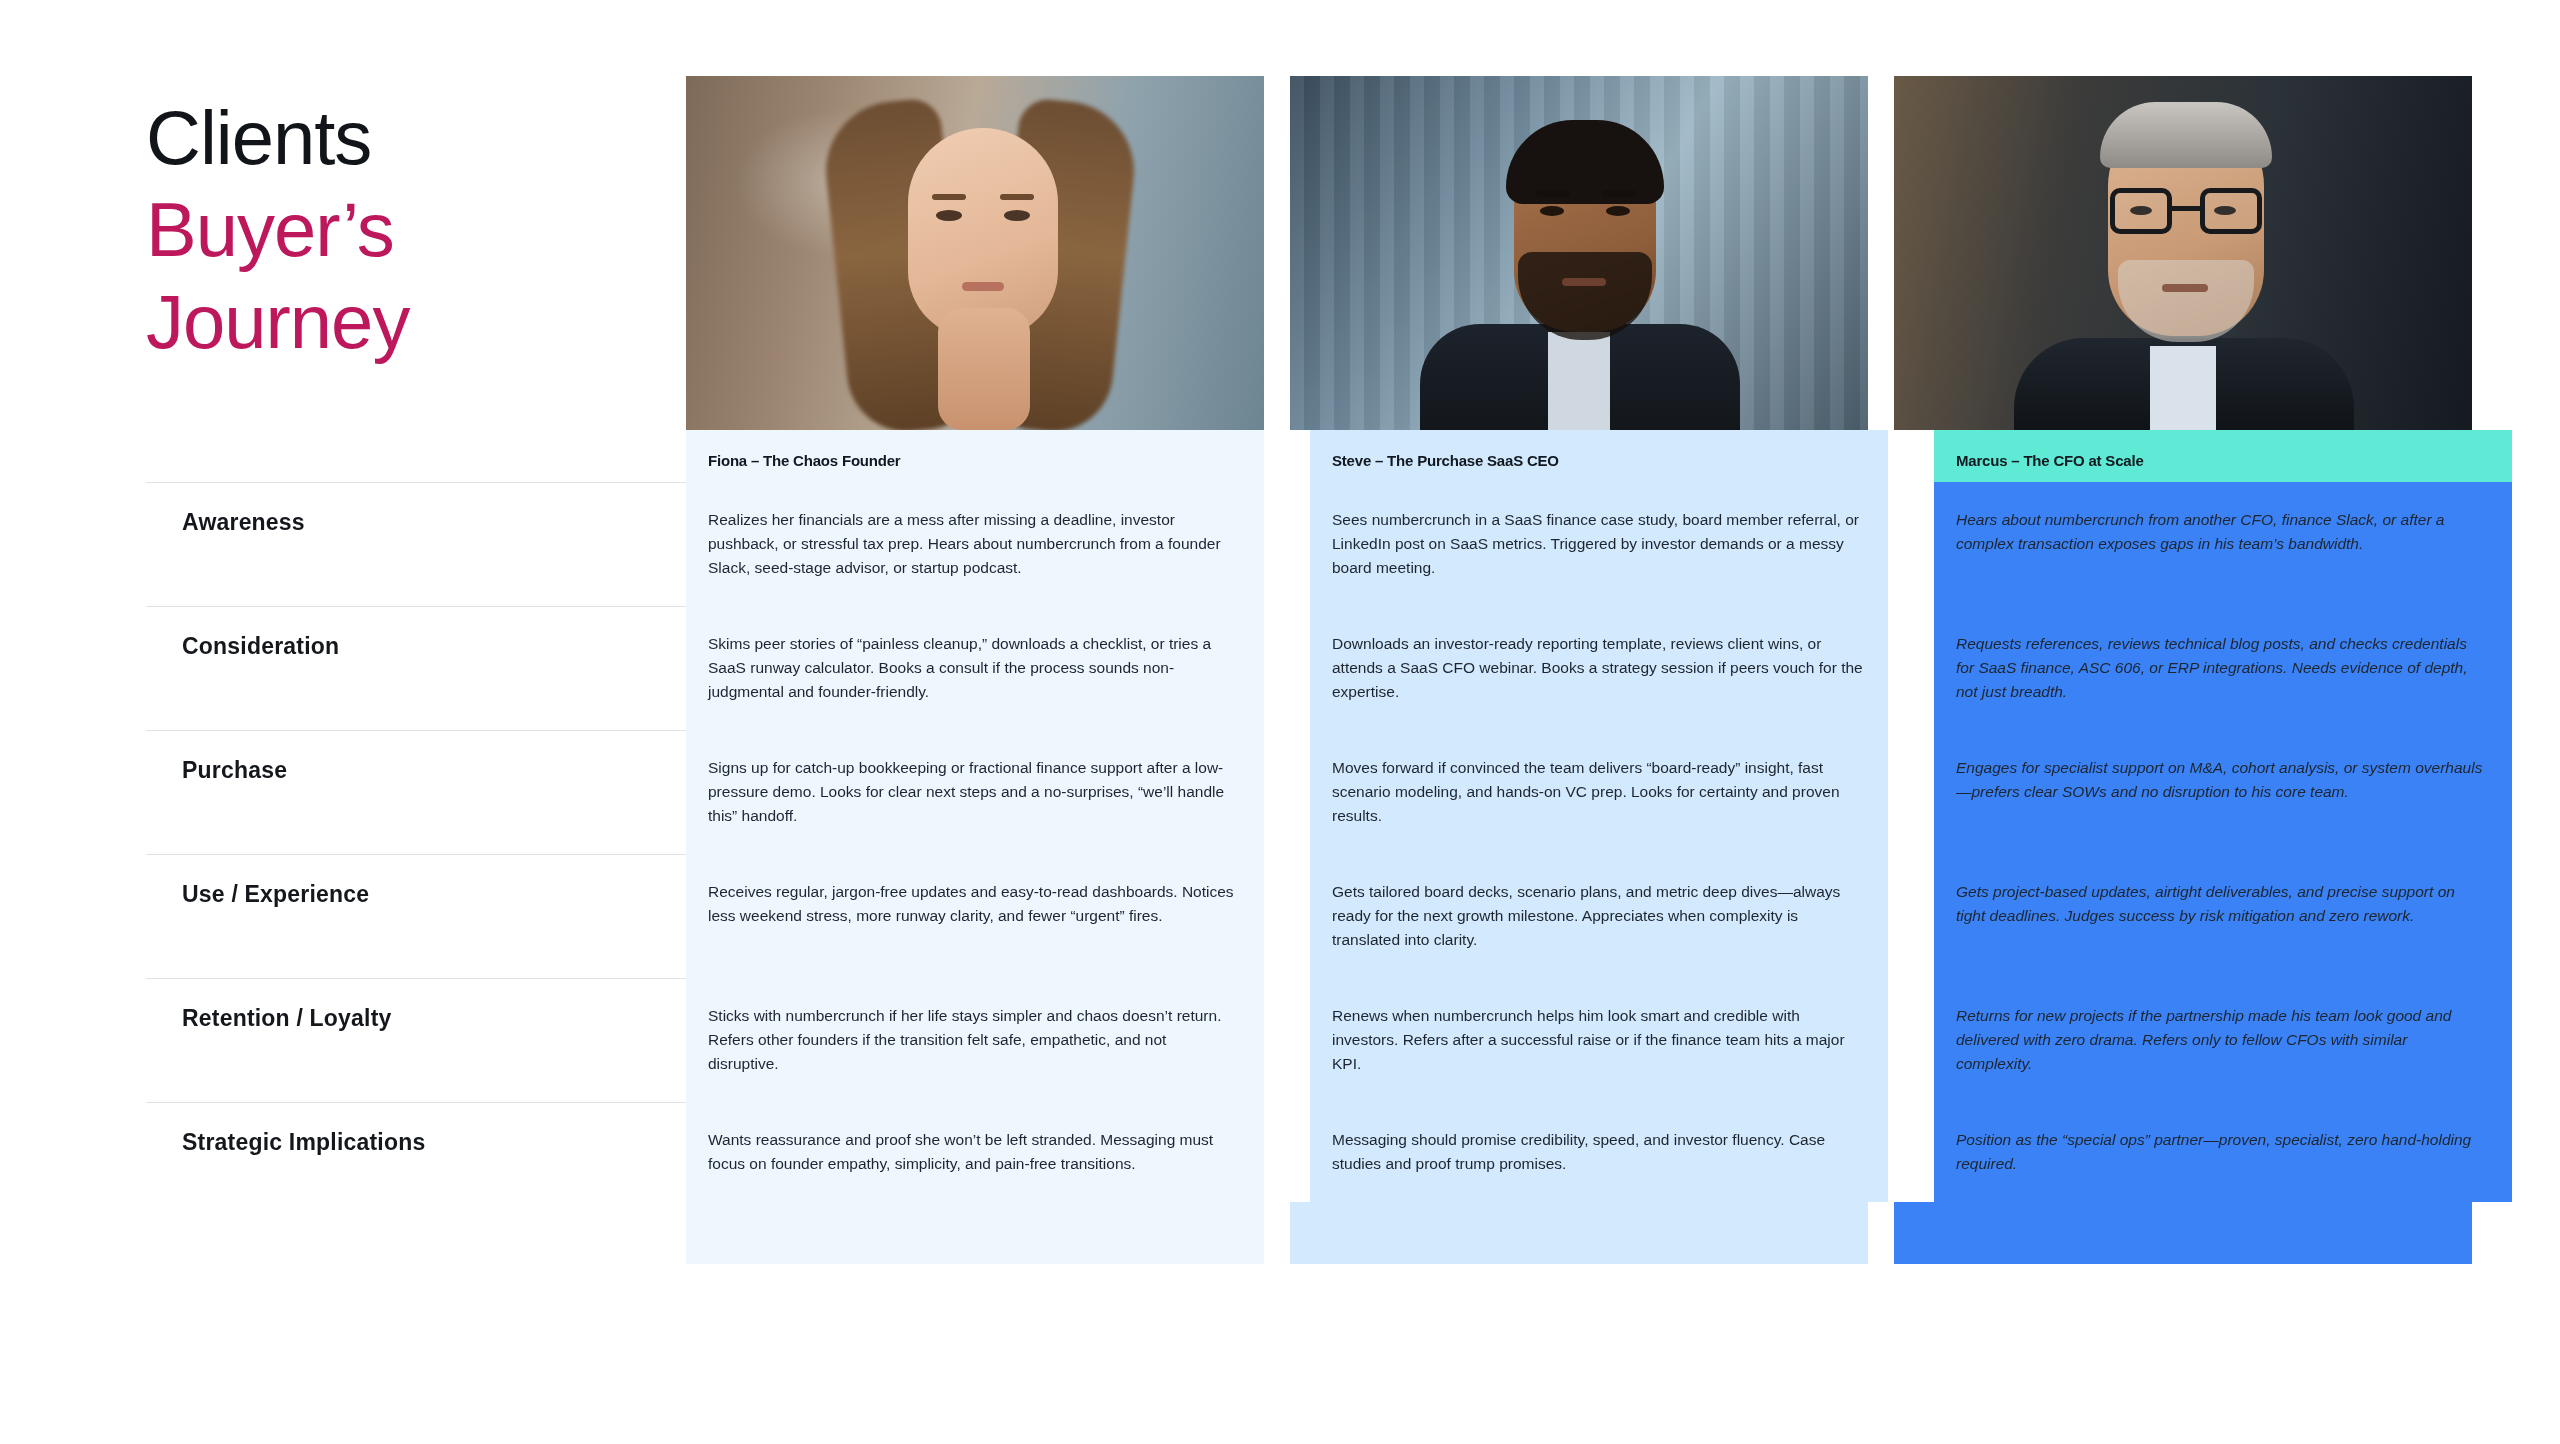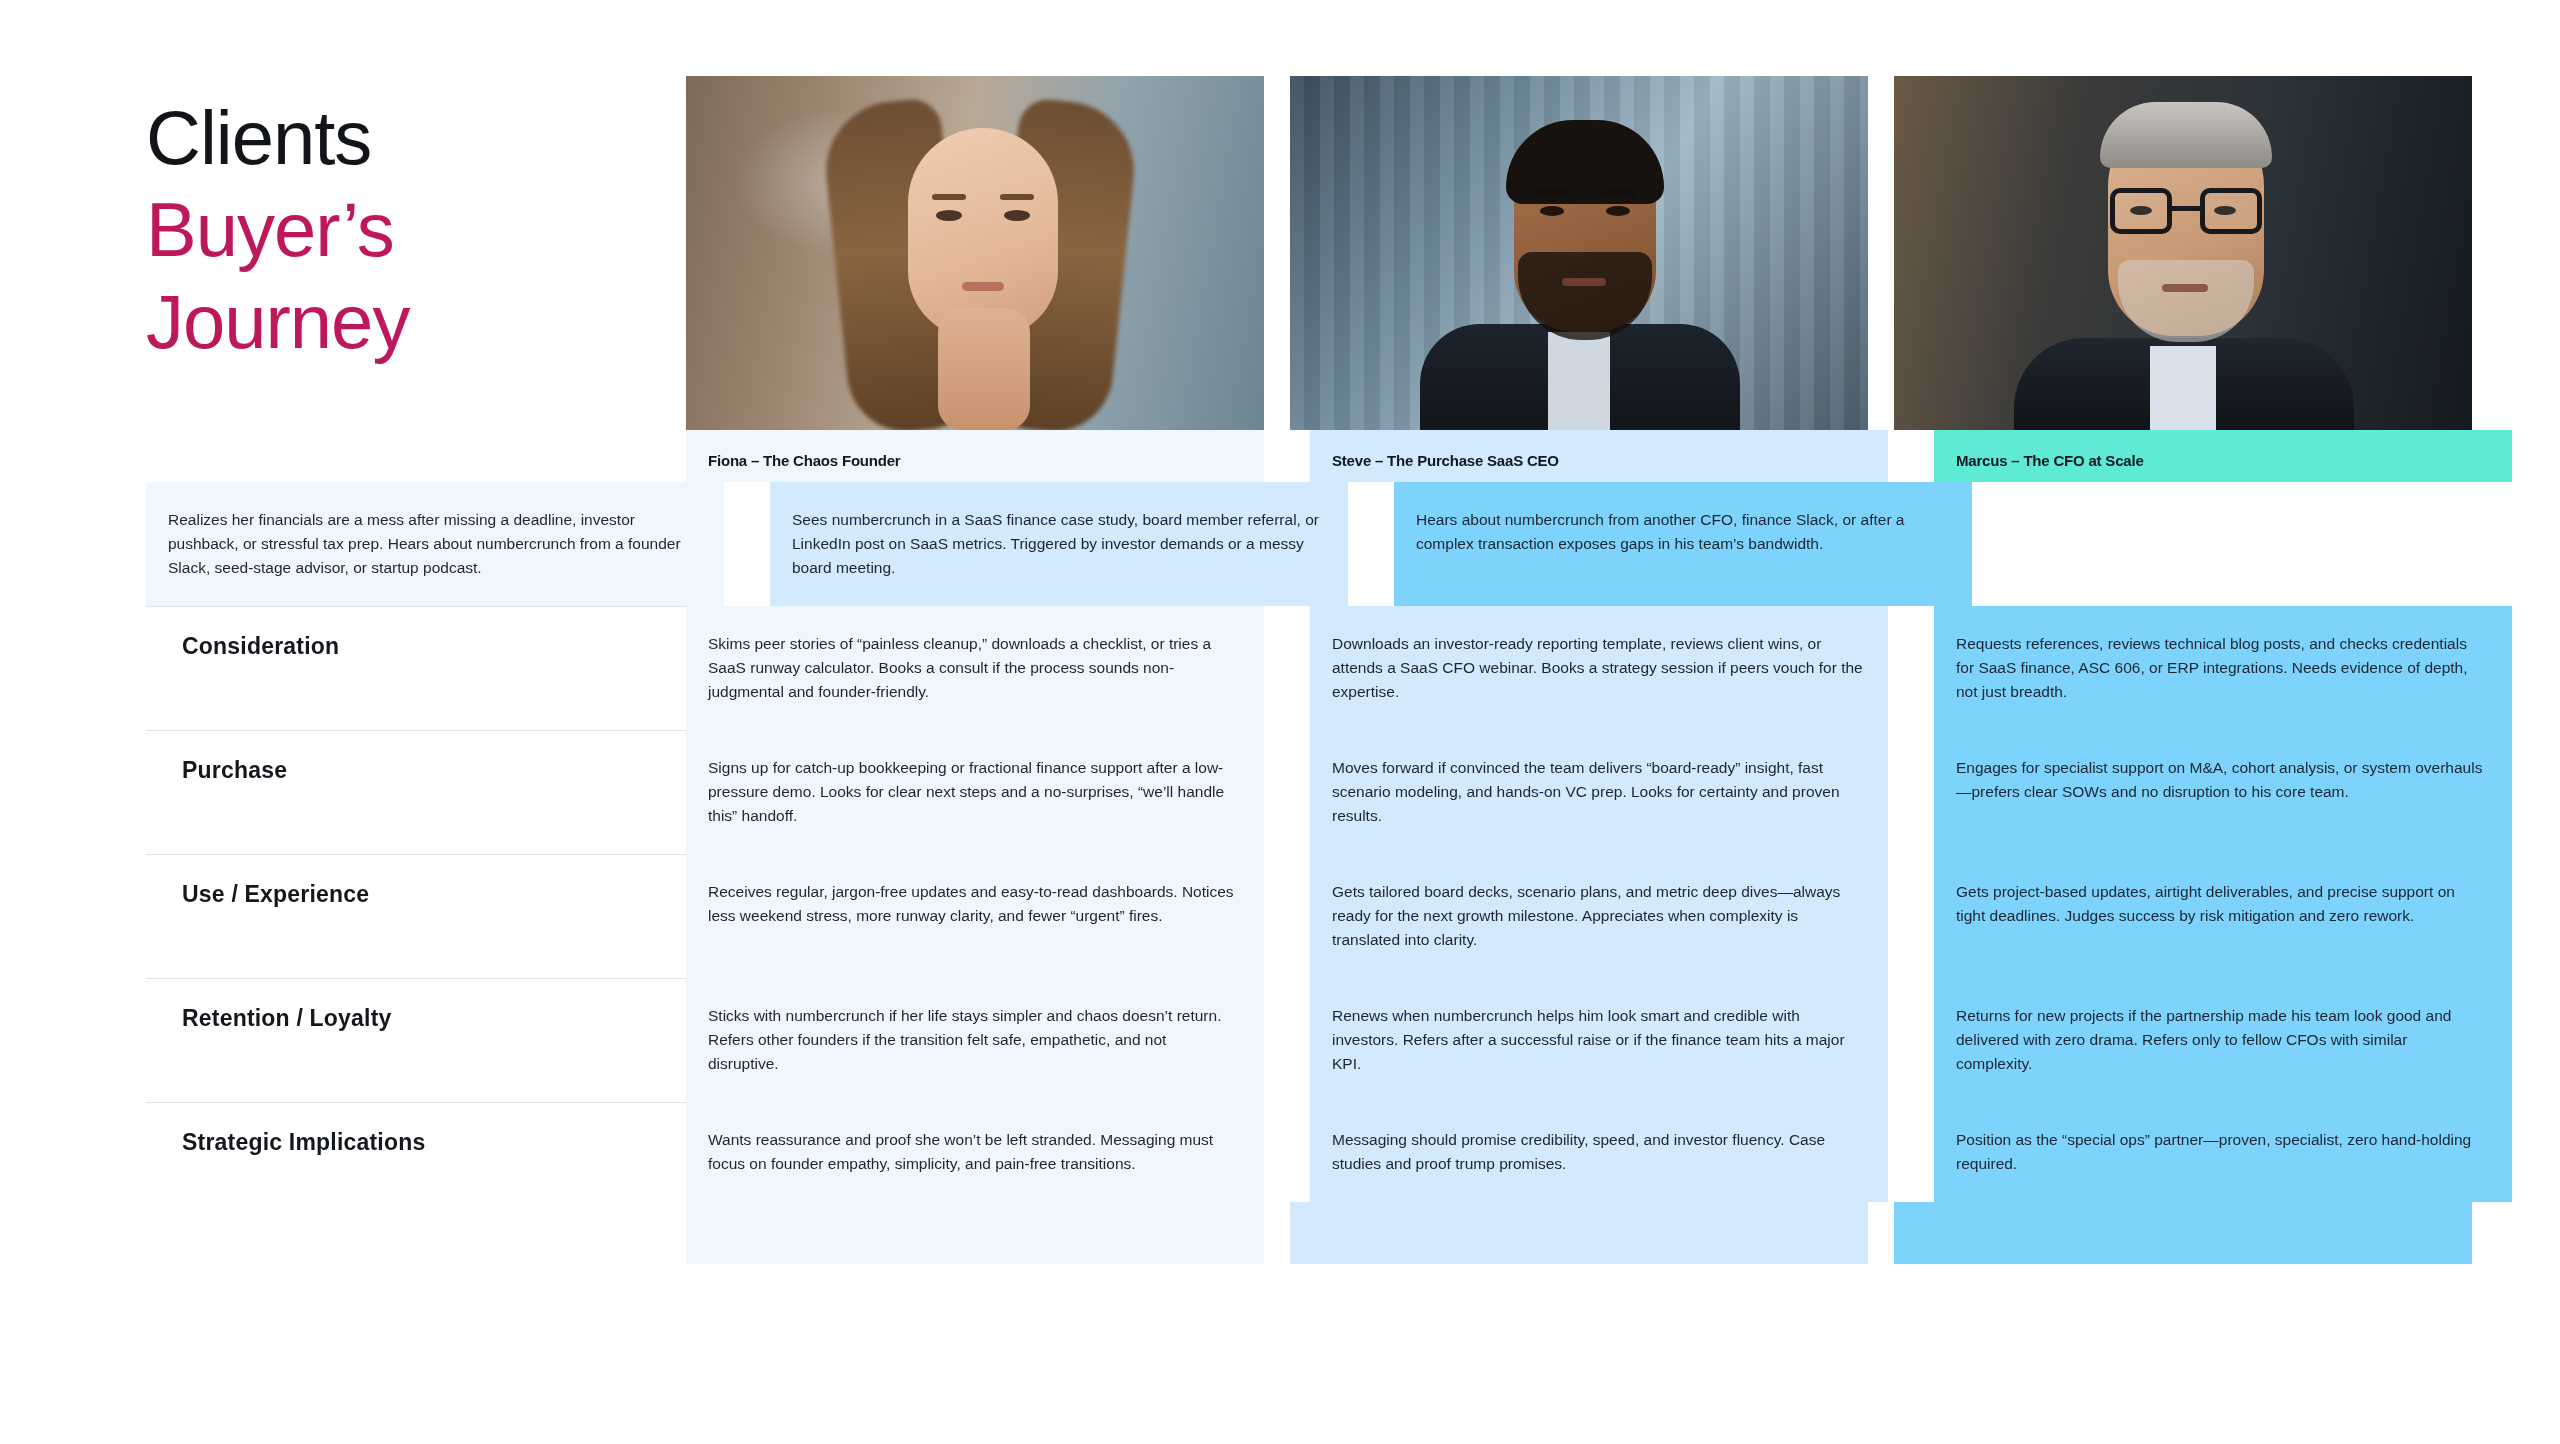--- a/index.html
+++ b/index.html
@@ -59,21 +59,21 @@
   .cell {
     flex: 0 0 578px;
     width: 578px;
     padding: 26px 24px 26px 22px;
     font-size: 15.5px;
     line-height: 24px;
     color: #1d2630;
   }
   .cell.c1 { background: #eef6fe; }
   .cell.c2 { background: #d3e9fd; }
-  .cell.c3 { background: #7dd3fc; }
+  .cell.c3 { background: #3b82f6; font-style: italic; }
   .cell.spacer { flex: 0 0 26px; width: 26px; background: #ffffff; }
 
   
   .headrow { display: flex; width: 2290px; }
   .headrow .rowlabel { border-top: none; }
   .namecell {
     flex: 0 0 578px;
     width: 578px;
     padding: 22px 24px 4px 22px;
     font-size: 15px;
@@ -261,20 +261,21 @@
     <div class="headrow">
       <div class="rowlabel"></div>
       <div class="namecell c1">Fiona – The Chaos Founder</div>
       <div class="cell spacer"></div>
       <div class="namecell c2">Steve – The Purchase SaaS CEO</div>
       <div class="cell spacer"></div>
       <div class="namecell c3">Marcus – The CFO at Scale</div>
     </div>
 
     <div class="row">
+      <div class="rowlabel">Awareness</div>
       <div class="cell c1">Realizes her financials are a mess after missing a deadline, investor pushback, or stressful tax prep. Hears about numbercrunch from a founder Slack, seed-stage advisor, or startup podcast.</div>
       <div class="cell spacer"></div>
       <div class="cell c2">Sees numbercrunch in a SaaS finance case study, board member referral, or LinkedIn post on SaaS metrics. Triggered by investor demands or a messy board meeting.</div>
       <div class="cell spacer"></div>
       <div class="cell c3">Hears about numbercrunch from another CFO, finance Slack, or after a complex transaction exposes gaps in his team’s bandwidth.</div>
     </div>
 
     <div class="row">
       <div class="rowlabel">Consideration</div>
       <div class="cell c1">Skims peer stories of “painless cleanup,” downloads a checklist, or tries a SaaS runway calculator. Books a consult if the process sounds non-judgmental and founder-friendly.</div>

